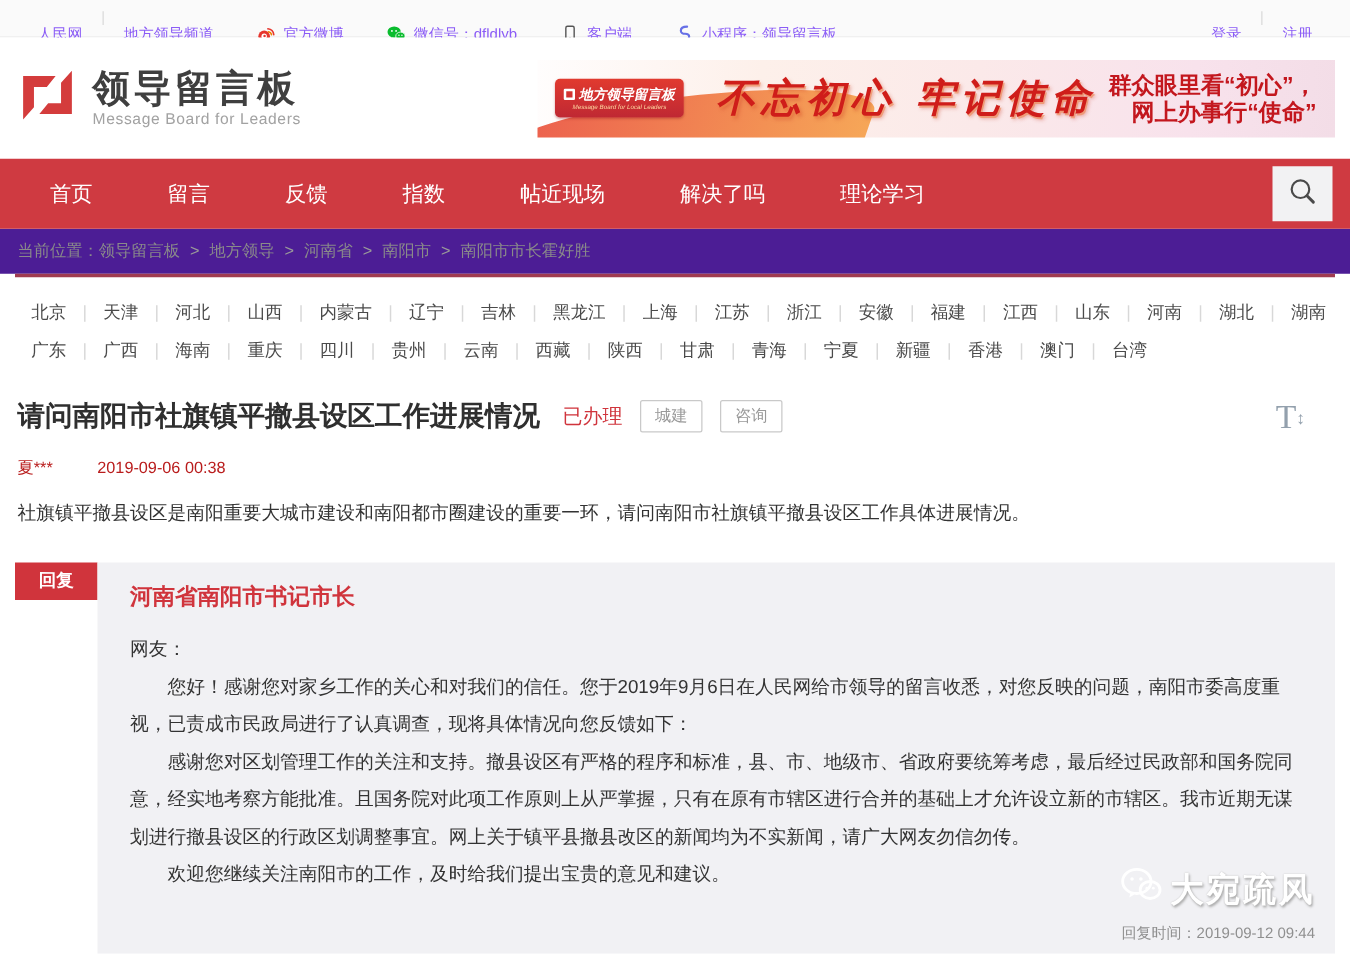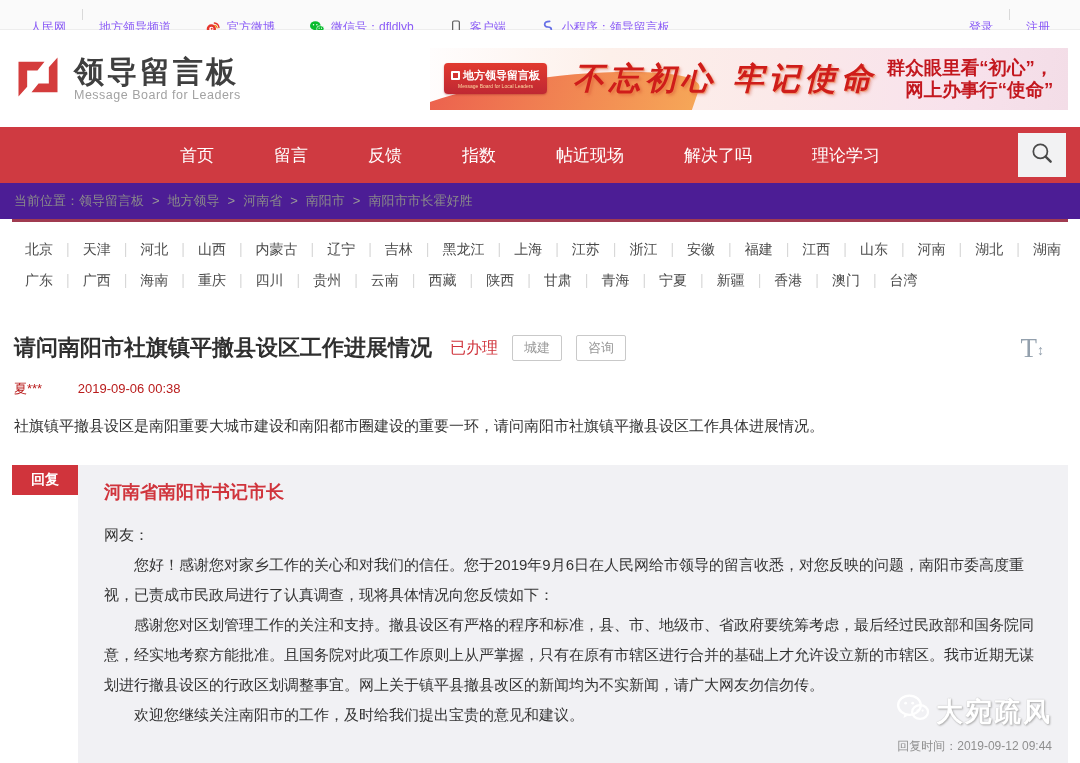--- a/index.html
+++ b/index.html
@@ -22,54 +22,54 @@
   .logo { display:flex; align-items:center; gap:10px; cursor:pointer; }
   .logo-txt .cn { font-size:30px; font-weight:bold; color:#3f3f3f; letter-spacing:3px; line-height:32px; }
   .logo-txt .en { font-size:12.5px; color:#a2a2a2; letter-spacing:.5px; }
   .banner { margin-left:auto; width:638px; height:62px; position:relative; overflow:hidden;
     background:linear-gradient(95deg,#fffdfd 0%,#fdf0ea 28%,#fbe9e9 55%,#f8e2ec 82%,#f3dde7 100%);
     display:flex; align-items:center; cursor:pointer; }
   .banner::before { content:""; position:absolute; left:-30px; bottom:-22px; width:300px; height:55px;
     background:linear-gradient(90deg,#e8402e,#f59a3e); transform:rotate(-6deg) skewX(-25deg);
     border-radius:50% 50% 0 0; opacity:.85; }
   .bn-badge { position:relative; margin-left:14px; background:linear-gradient(#e13a2f,#bf2833);
-    border-radius:4px; padding:5px 7px; color:#fff; text-align:center; box-shadow:0 1px 2px rgba(150,30,30,.4); }
+    border-radius:4px; padding:5px 7px; color:#fff; text-align:center; box-shadow:0 1px 2px rgba(150,30,30,.4);font-style:italic; }
   .bn-badge .b1 { font-size:11px; font-weight:bold; white-space:nowrap; display:flex; align-items:center; gap:3px; }
   .bn-badge .b2 { font-size:5px; color:#ffd9a0; white-space:nowrap; }
   .bn-badge .sq { width:9px; height:9px; border:2px solid #fff; border-radius:1px; display:inline-block; }
   .bn-callig { position:relative; font-size:31px; font-weight:bold; font-style:italic; color:#cf1d1a;
     letter-spacing:5px; margin-left:26px; white-space:nowrap;
     font-family:"DejaVu Serif","Liberation Serif",serif;
     text-shadow:1px 1px 0 rgba(238,130,70,.55), 2px 2px 3px rgba(200,60,40,.35); }
   .bn-slogan { position:relative; margin-left:10px; margin-right:10px; text-align:right;
     font-size:18.5px; font-weight:bold; color:#c3171e; line-height:22px; white-space:nowrap; }
 
   
-  .nav { height:56px; background:#cf3a41; display:flex; align-items:center; padding-left:40px; flex:none; position:relative;justify-content:center; }
+  .nav { height:56px; background:#cf3a41; display:flex; align-items:center; padding-left:40px; flex:none; position:relative; }
   .nav ul { list-style:none; display:flex; }
   .nav li { color:#fff; font-size:17px; margin-right:60px; cursor:pointer; white-space:nowrap; }
   .nav-search { position:absolute; right:14px; top:6px; width:48px; height:44px; background:#f2f2f3;
     display:flex; align-items:center; justify-content:center; cursor:pointer; }
 
   
   .crumbbar { height:36px; background:#4c1d95; display:flex; align-items:center; padding:0 14px;
     font-size:13px; color:#8a8a8a; flex:none; }
   .crumbbar ol { list-style:none; display:flex; }
   .crumbbar li { cursor:pointer; }
   .crumbbar li + li::before { content:">"; margin:0 8px; color:#9a9a9a; cursor:default; }
   .red-divider { height:3px; background:#a03b50; margin:0 12px; flex:none; }
 
   
   .provinces { background:#fff; padding:12px 0 4px 25px; flex:none; }
   .provinces ul { list-style:none; display:flex; flex-wrap:nowrap; align-items:center; height:31px; }
   .provinces li { font-size:14px; color:#4a4a4a; cursor:pointer; white-space:nowrap; }
   .provinces li + li::before { content:"|"; color:#d8d8d8; margin:0 13px; cursor:default; }
 
   
-  .post-head { display:flex; align-items:center; padding:0 14px; margin-top:33px; flex:none; }
+  .post-head { display:flex; align-items:center; padding:0 14px; margin-top:18px; flex:none; }
   .post-title { font-size:22px; font-weight:bold; color:#2f2f2f; }
   .post-status { font-size:16px; color:#d0343c; margin-left:18px; }
   .post-tags { display:flex; }
   .tag { border:1px solid #c9c9c9; color:#999; font-size:13px; padding:3px 11px; margin-left:14px;
     border-radius:2px; background:#fff; cursor:pointer; }
   .fontsize { margin-left:auto; margin-right:22px; color:#93a0ad; cursor:pointer;
     font-family:"Liberation Serif","DejaVu Serif",serif; display:flex; align-items:flex-end; }
   .fontsize .t { font-size:27px; line-height:24px; }
   .fontsize .arrows { font-size:14px; line-height:18px; }
   .post-meta { padding:0 14px; margin-top:17px; font-size:13px; color:#b91c1c; flex:none; }

